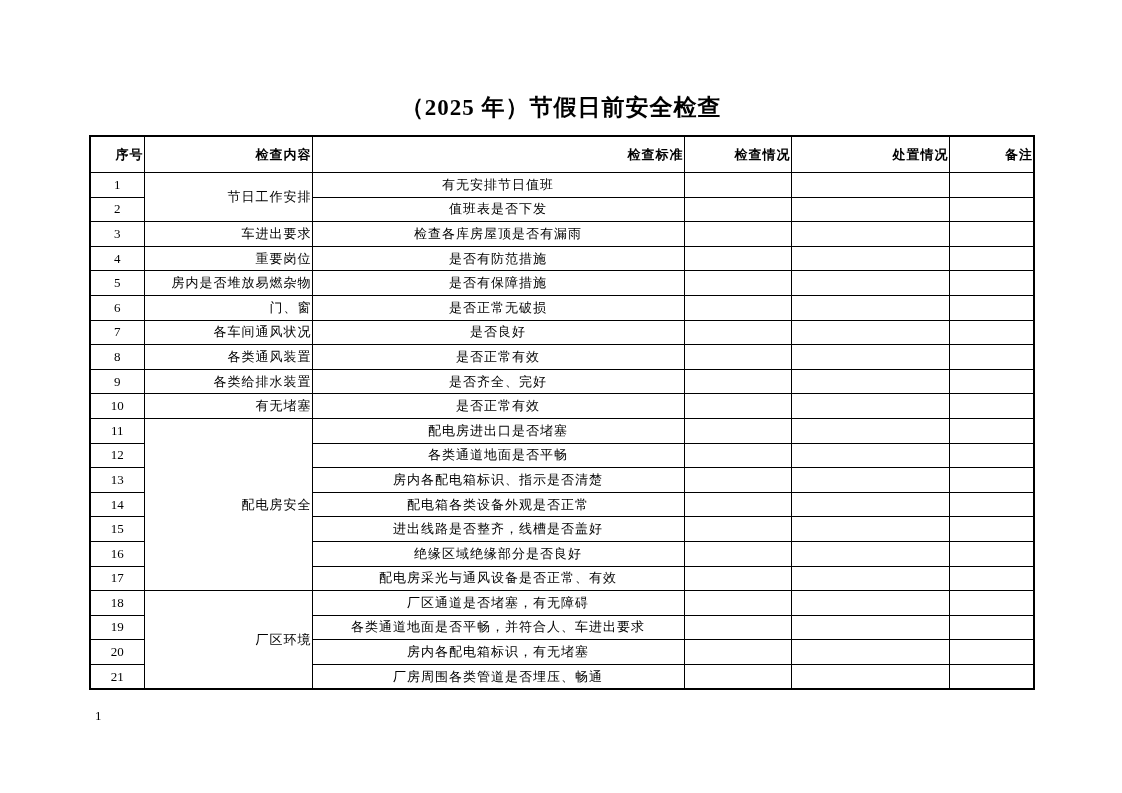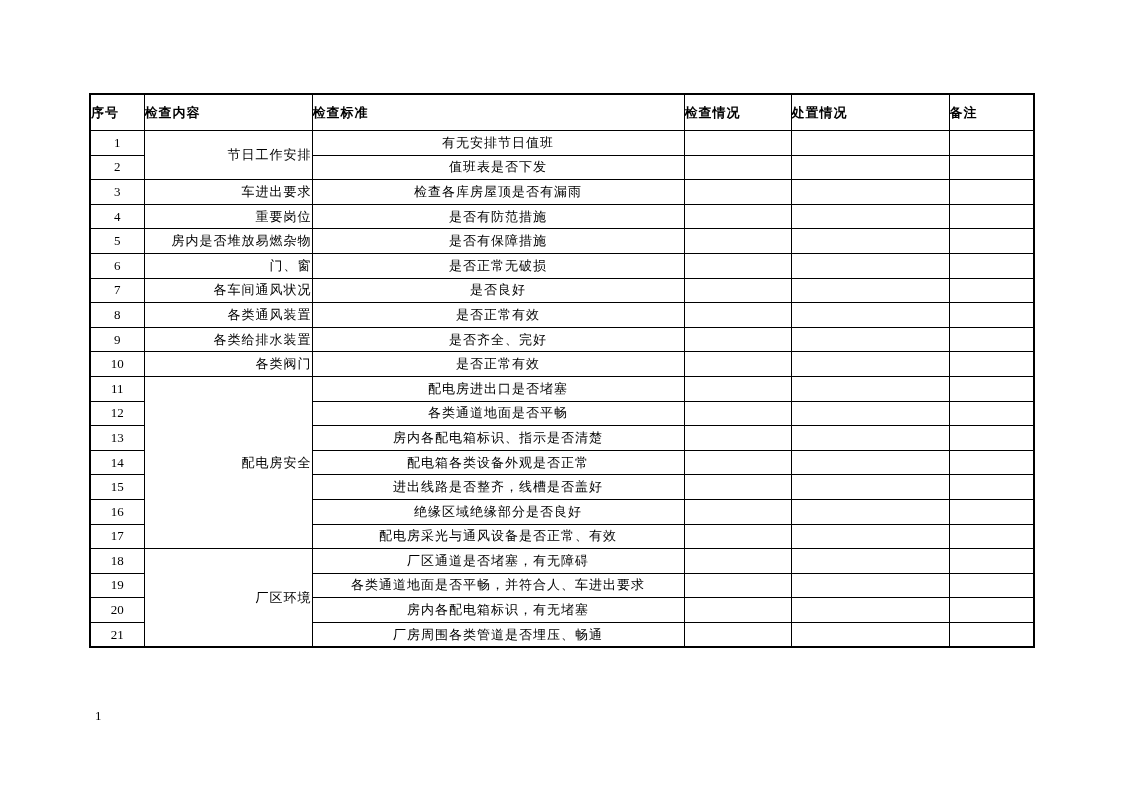--- a/index.html
+++ b/index.html
@@ -39,21 +39,21 @@
     border: 1px solid #000000;
     font-size: 13px;
     padding: 0;
     overflow: hidden;
     white-space: nowrap;
     vertical-align: middle;
   }
   table.inspection thead th {
     height: 35px;
     font-weight: bold;
-    text-align: left;
+    text-align: right;
     letter-spacing: 1px;
   }
   table.inspection tbody td {
     height: 23.6px;
   }
   col.c-no       { width: 54px; }
   col.c-content  { width: 168px; }
   col.c-standard { width: 372px; }
   col.c-check    { width: 107px; }
   col.c-disposal { width: 158px; }
@@ -65,20 +65,21 @@
     position: absolute;
     left: 95px;
     top: 708px;
     font-size: 13px;
   }
 </style>
 </head>
 <body>
 
 <div class="doc">
+  <h1 class="title">（2025 年）节假日前安全检查</h1>
 
   <table class="inspection">
     <colgroup>
       <col class="c-no">
         <col class="c-content">
         <col class="c-standard">
       <col class="c-check">
         <col class="c-disposal">
         <col class="c-remark">
     </colgroup>
@@ -159,21 +160,21 @@
         <tr>
           <td class="cell-no">9</td>
           <td class="cell-content" rowspan="1">各类给排水装置</td>
           <td class="cell-standard">是否齐全、完好</td>
           <td class=""></td>
           <td class=""></td>
           <td class=""></td>
         </tr>
         <tr>
           <td class="cell-no">10</td>
-          <td class="cell-content" rowspan="1">各类阀门</td>
+          <td class="cell-content" rowspan="1">有无堵塞</td>
           <td class="cell-standard">是否正常有效</td>
           <td class=""></td>
           <td class=""></td>
           <td class=""></td>
         </tr>
         <tr>
           <td class="cell-no">11</td>
           <td class="cell-content" rowspan="7">配电房安全</td>
           <td class="cell-standard">配电房进出口是否堵塞</td>
           <td class=""></td>

